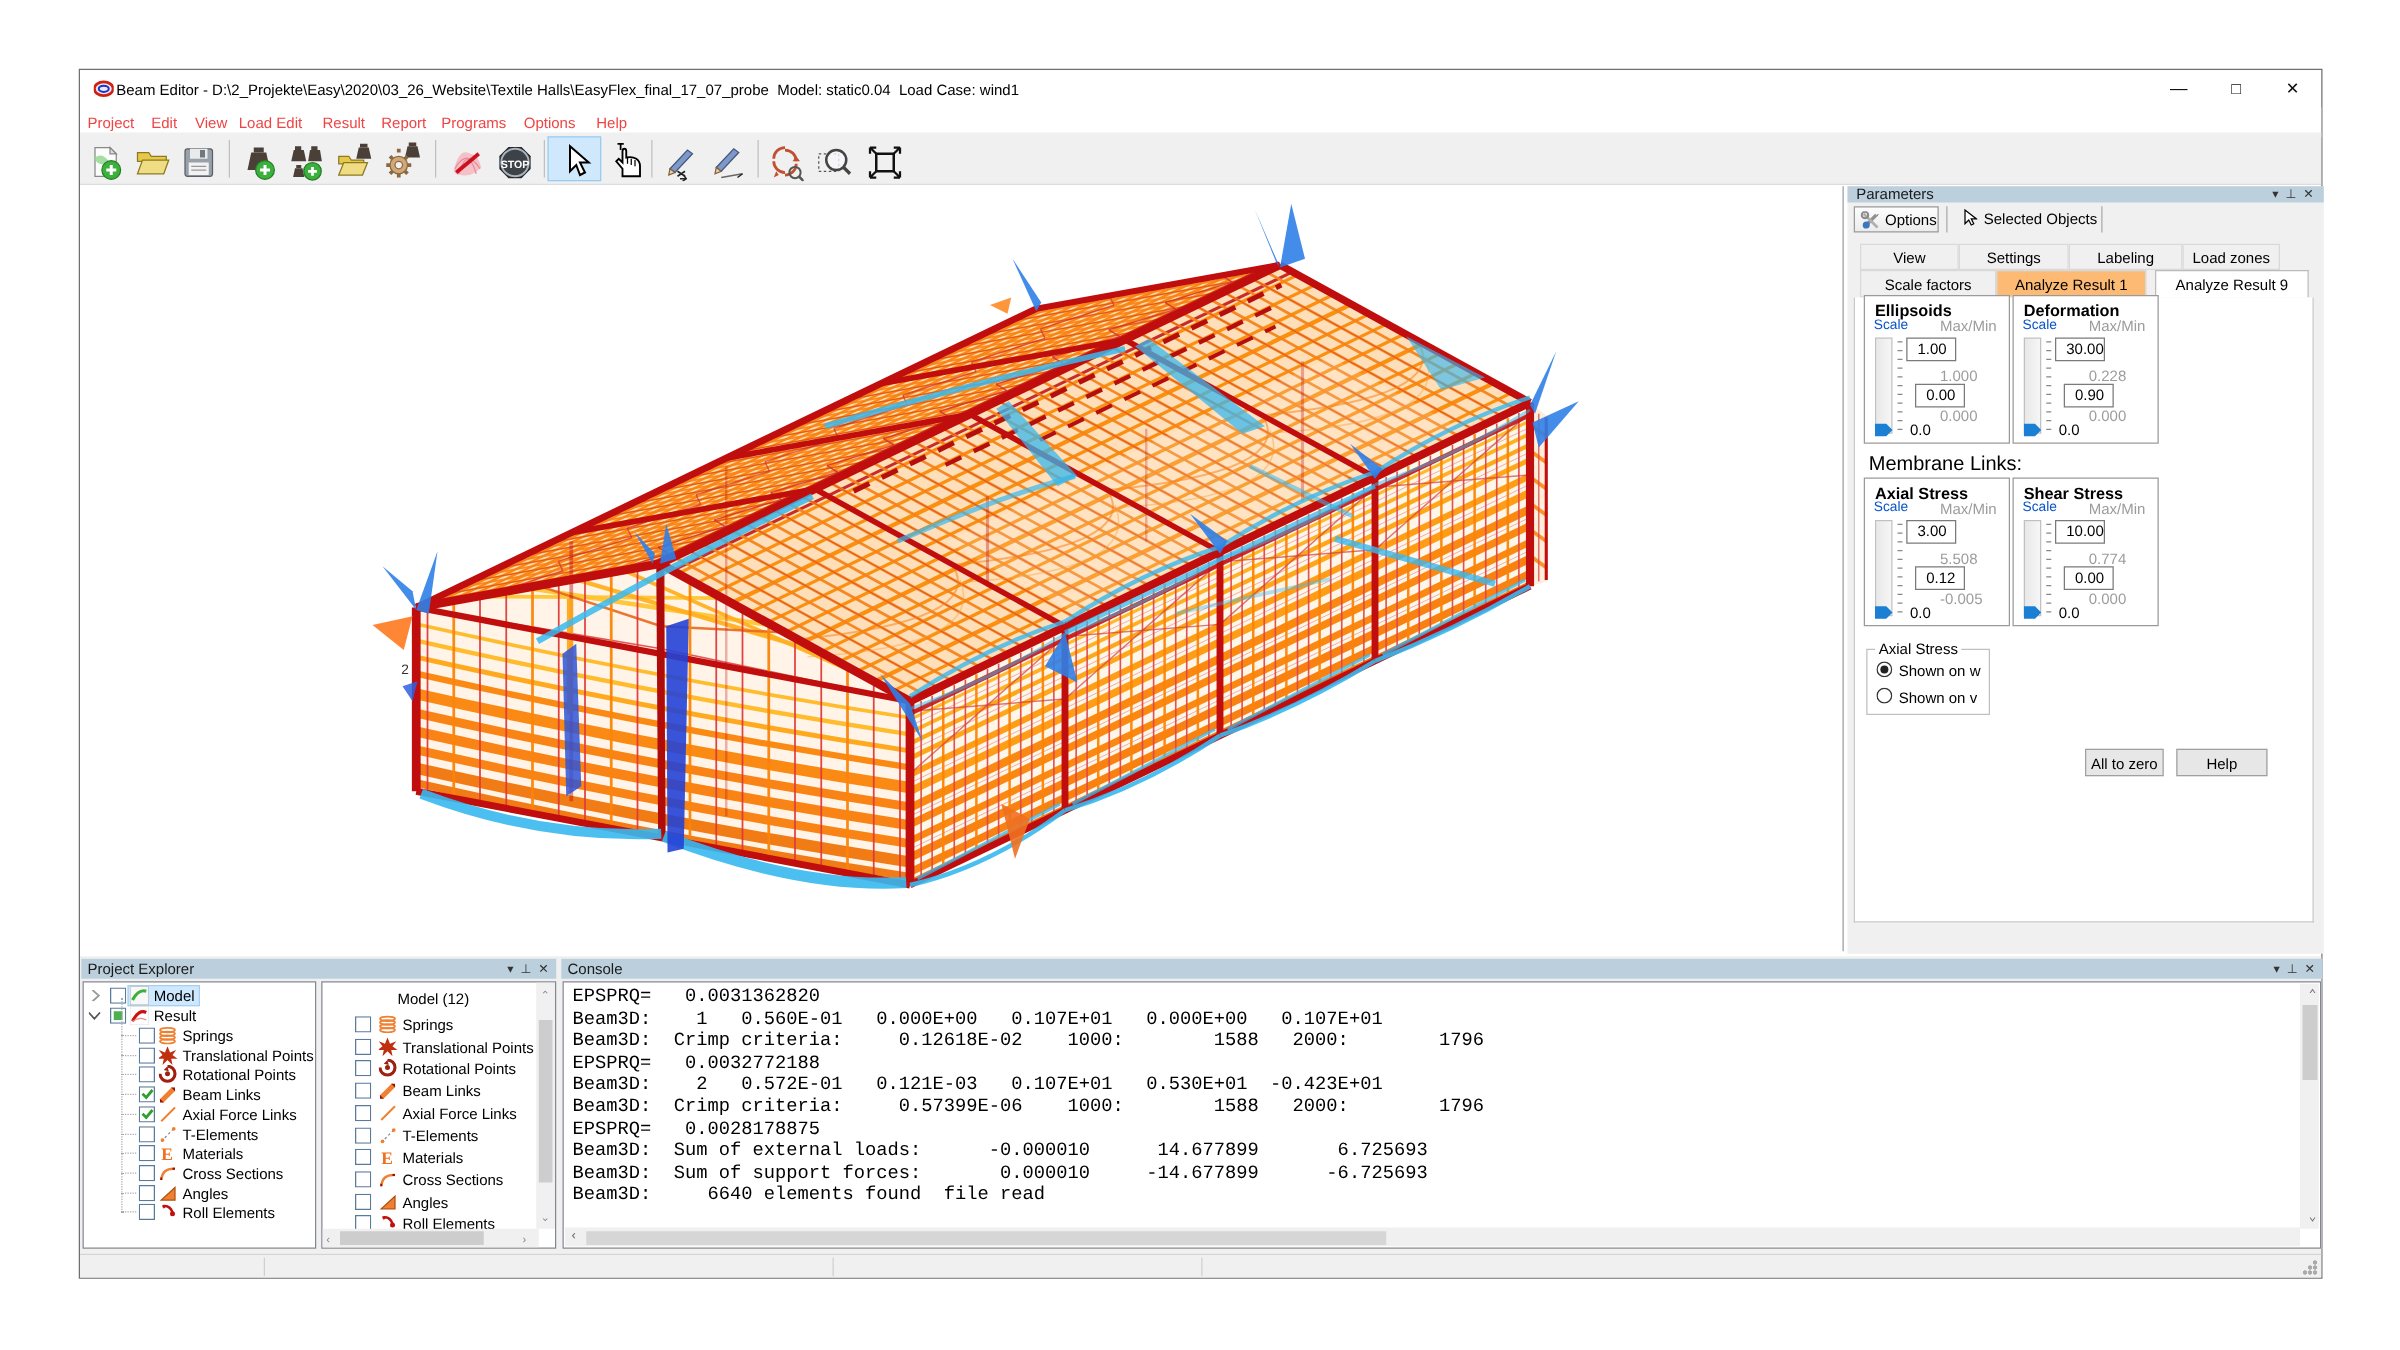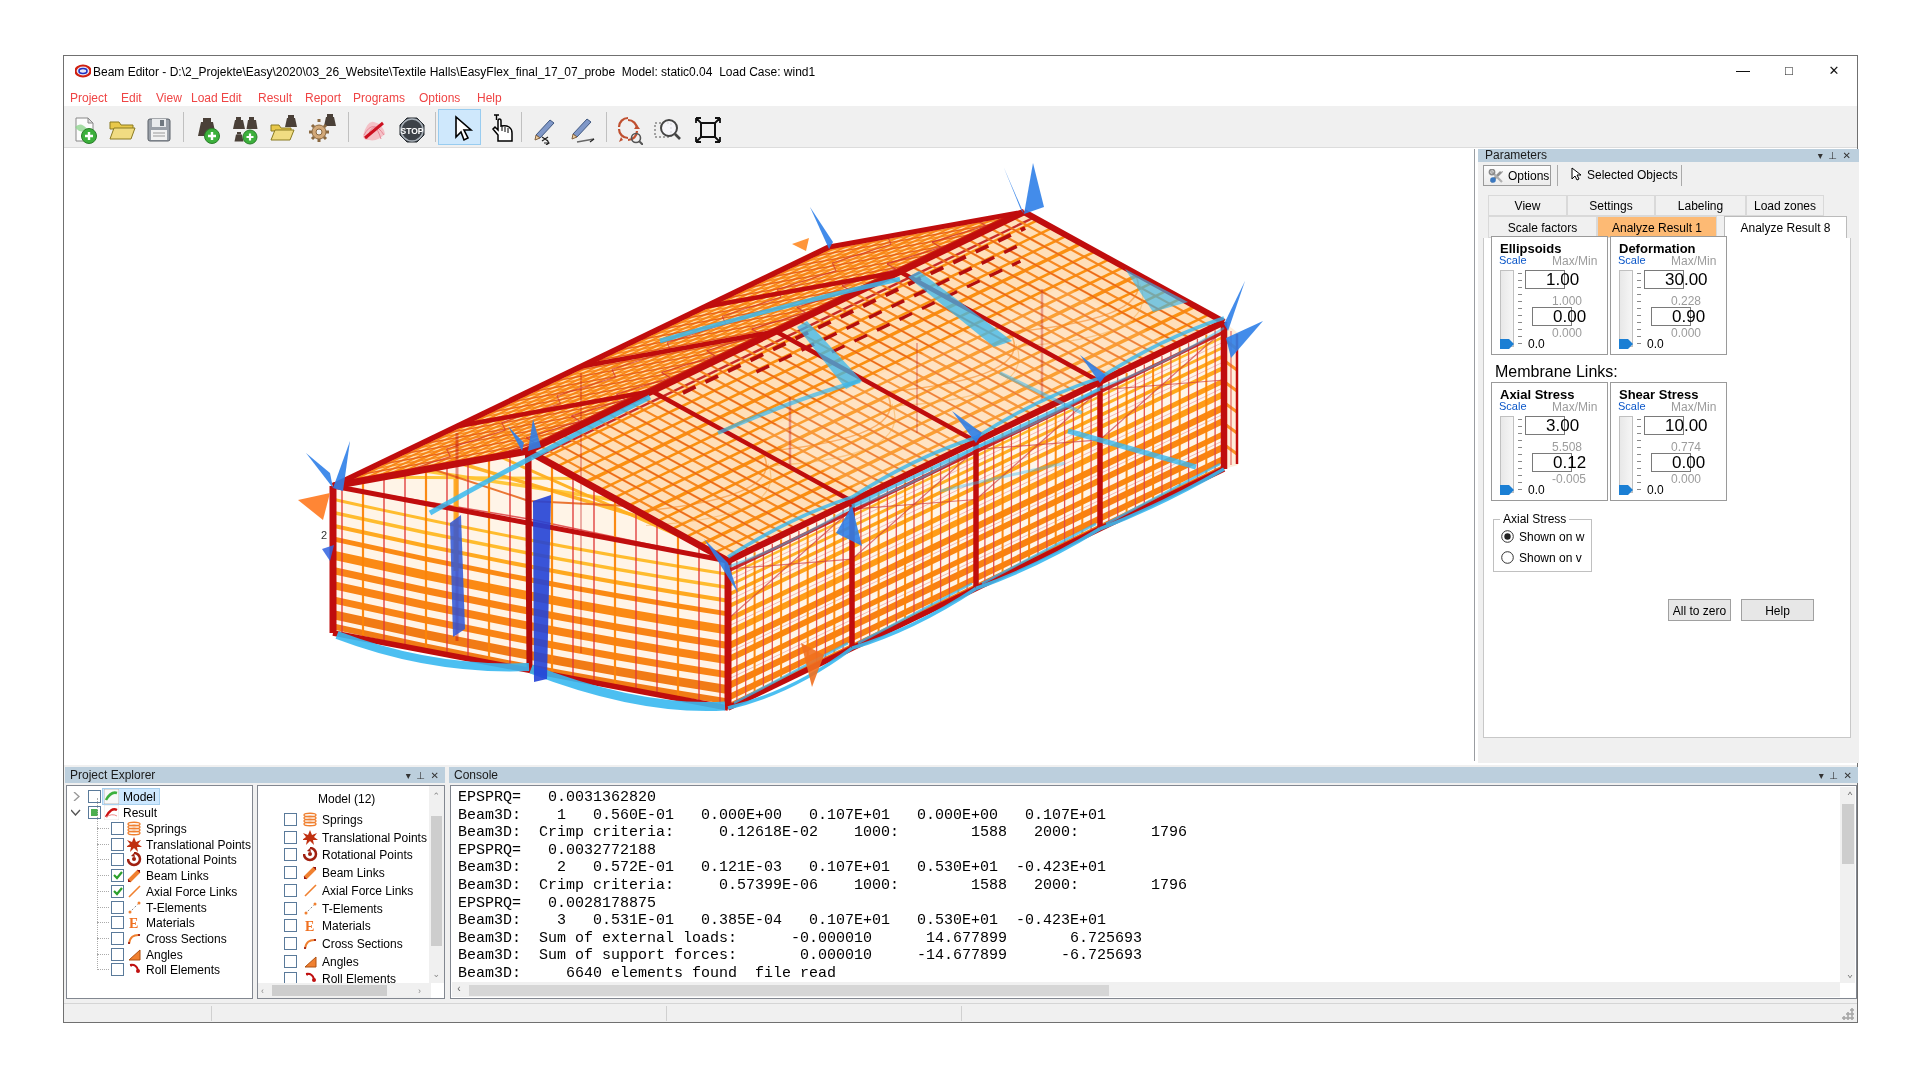--- a/index.html
+++ b/index.html
@@ -4,21 +4,21 @@
 * { margin:0; padding:0; box-sizing:border-box; }
 body { width:1920px; height:1080px; background:#fff; font-family:"Liberation Sans",sans-serif; position:relative; overflow:hidden; }
 #win { position:absolute; left:63px; top:55px; width:1795px; height:968px; border:1px solid #707070; background:#fff; }
 .abs { position:absolute; }
 .hdr { position:absolute; background:#bccfdd; font-size:12px; color:#1a1a1a; }
 .panelbox { position:absolute; background:#fff; border:1px solid #828790; }
 .mono { font-family:"Liberation Mono",monospace; }
 .tab1 { position:absolute; background:#f0f0f0; border:1px solid #d9d9d9; font-size:12px; color:#000; text-align:center; }
 .gb { position:absolute; border:1px solid #9a9a9a; background:#fff; }
 .gbt { position:absolute; top:4px; left:8px; font-weight:bold; font-size:13px; }
-.inp { position:absolute; border:1px solid #7a7a7a; background:#fff; font-size:17px; padding-left:20px; line-height:17px; }
+.inp { position:absolute; border:1px solid #7a7a7a; background:#fff; font-size:12px; padding-left:8px; line-height:17px; }
 .gray { color:#9c9c9c; }
 .vslider { position:absolute; width:14px; background:linear-gradient(to right,#e8e8e8,#f6f6f6); border:1px solid #c0c0c0; }
 .btn { position:absolute; background:#e7e7e7; border:1px solid #a0a0a0; font-size:12px; text-align:center; }
 </style></head>
 <body>
 <div id="win">
 
  <svg class="abs" style="left:11px;top:8px" width="16" height="14" viewBox="0 0 16 14">
    <ellipse cx="8" cy="7" rx="7.5" ry="5.5" fill="#e8e8f8" stroke="#d02010" stroke-width="2.2"></ellipse>
    <ellipse cx="8" cy="7" rx="4" ry="2.5" fill="none" stroke="#2030c0" stroke-width="1.6"></ellipse>
@@ -617,21 +617,21 @@
         </svg>
      <span class="abs" style="left:21px;top:3px">Selected Objects</span>
   </div>
   <div class="abs" style="left:203px;top:16px;width:1px;height:21px;background:#aaa"></div>
   <div class="tab1" style="left:10px;top:46px;width:79px;height:21px;line-height:21px">View</div>
 <div class="tab1" style="left:89px;top:46px;width:88px;height:21px;line-height:21px">Settings</div>
 <div class="tab1" style="left:177px;top:46px;width:91px;height:21px;line-height:21px">Labeling</div>
 <div class="tab1" style="left:268px;top:46px;width:78px;height:21px;line-height:21px">Load zones</div>
 <div class="tab1" style="left:10px;top:67px;width:109px;height:22px;line-height:22px;background:#f0f0f0;border:1px solid #d9d9d9;">Scale factors</div>
 <div class="tab1" style="left:119px;top:67px;width:120px;height:22px;line-height:22px;background:#fdba74;border:1px solid #d9d9d9;">Analyze Result 1</div>
-<div class="tab1" style="left:246px;top:67px;width:123px;height:22px;line-height:22px;background:#fff;border:1px solid #bbb;border-bottom:none;">Analyze Result 8</div>
+<div class="tab1" style="left:246px;top:67px;width:123px;height:22px;line-height:22px;background:#fff;border:1px solid #bbb;border-bottom:none;">Analyze Result 9</div>
   <div class="abs" style="left:5px;top:89px;width:368px;height:500px;background:#fff;border:1px solid #c8c8c8;border-top:none"></div>
 <div class="gb" style="left:13px;top:87px;width:117px;height:119px">
 <div class="gbt">Ellipsoids</div>
 <div class="abs" style="left:7px;top:17px;color:#0a56c8;font-size:11px">Scale</div>
 <div class="abs" style="left:60px;top:17px;color:#9c9c9c;font-size:12px">Max/Min</div>
 <div class="vslider" style="left:8px;top:33px;height:77px"></div>
 <svg class="abs" style="left:8px;top:101px" width="16" height="12">
           <path d="M0,1 h9 l5,5 l-5,5 h-9 z" fill="#1b7fd4"></path>
         </svg>
 <div class="abs" style="left:26px;top:36px;width:4px;height:1px;background:#888"></div>
@@ -971,21 +971,20 @@
    </div>
    <div class="panelbox mono" style="left:386px;top:20px;width:1407px;height:214px;overflow:hidden;font-size:15px;color:#000">
   <div class="abs" style="left:7px;top:3px;width:1360px">
           <div style="height:17.6px;white-space:pre">EPSPRQ=   0.0031362820</div>
           <div style="height:17.6px;white-space:pre">Beam3D:    1   0.560E-01   0.000E+00   0.107E+01   0.000E+00   0.107E+01</div>
           <div style="height:17.6px;white-space:pre">Beam3D:  Crimp criteria:     0.12618E-02    1000:        1588   2000:        1796</div>
           <div style="height:17.6px;white-space:pre">EPSPRQ=   0.0032772188</div>
           <div style="height:17.6px;white-space:pre">Beam3D:    2   0.572E-01   0.121E-03   0.107E+01   0.530E+01  -0.423E+01</div>
           <div style="height:17.6px;white-space:pre">Beam3D:  Crimp criteria:     0.57399E-06    1000:        1588   2000:        1796</div>
           <div style="height:17.6px;white-space:pre">EPSPRQ=   0.0028178875</div>
-          <div style="height:17.6px;white-space:pre">Beam3D:    3   0.531E-01   0.385E-04   0.107E+01   0.530E+01  -0.423E+01</div>
           <div style="height:17.6px;white-space:pre">Beam3D:  Sum of external loads:      -0.000010      14.677899       6.725693</div>
           <div style="height:17.6px;white-space:pre">Beam3D:  Sum of support forces:       0.000010     -14.677899      -6.725693</div>
           <div style="height:17.6px;white-space:pre">Beam3D:     6640 elements found  file read</div>
         </div>
   <div class="abs" style="right:1px;top:1px;width:15px;height:196px;background:#f0f0f0"></div>
   <div class="abs" style="right:3px;top:4px;font-size:10px;color:#666">⌃</div>
   <div class="abs" style="right:3px;top:182px;font-size:10px;color:#666">⌄</div>
   <div class="abs" style="right:2px;top:18px;width:12px;height:60px;background:#cdcdcd"></div>
   <div class="abs" style="left:1px;bottom:1px;width:1388px;height:15px;background:#f0f0f0"></div>
   <div class="abs" style="left:5px;bottom:3px;font-size:10px;color:#666">‹</div>

